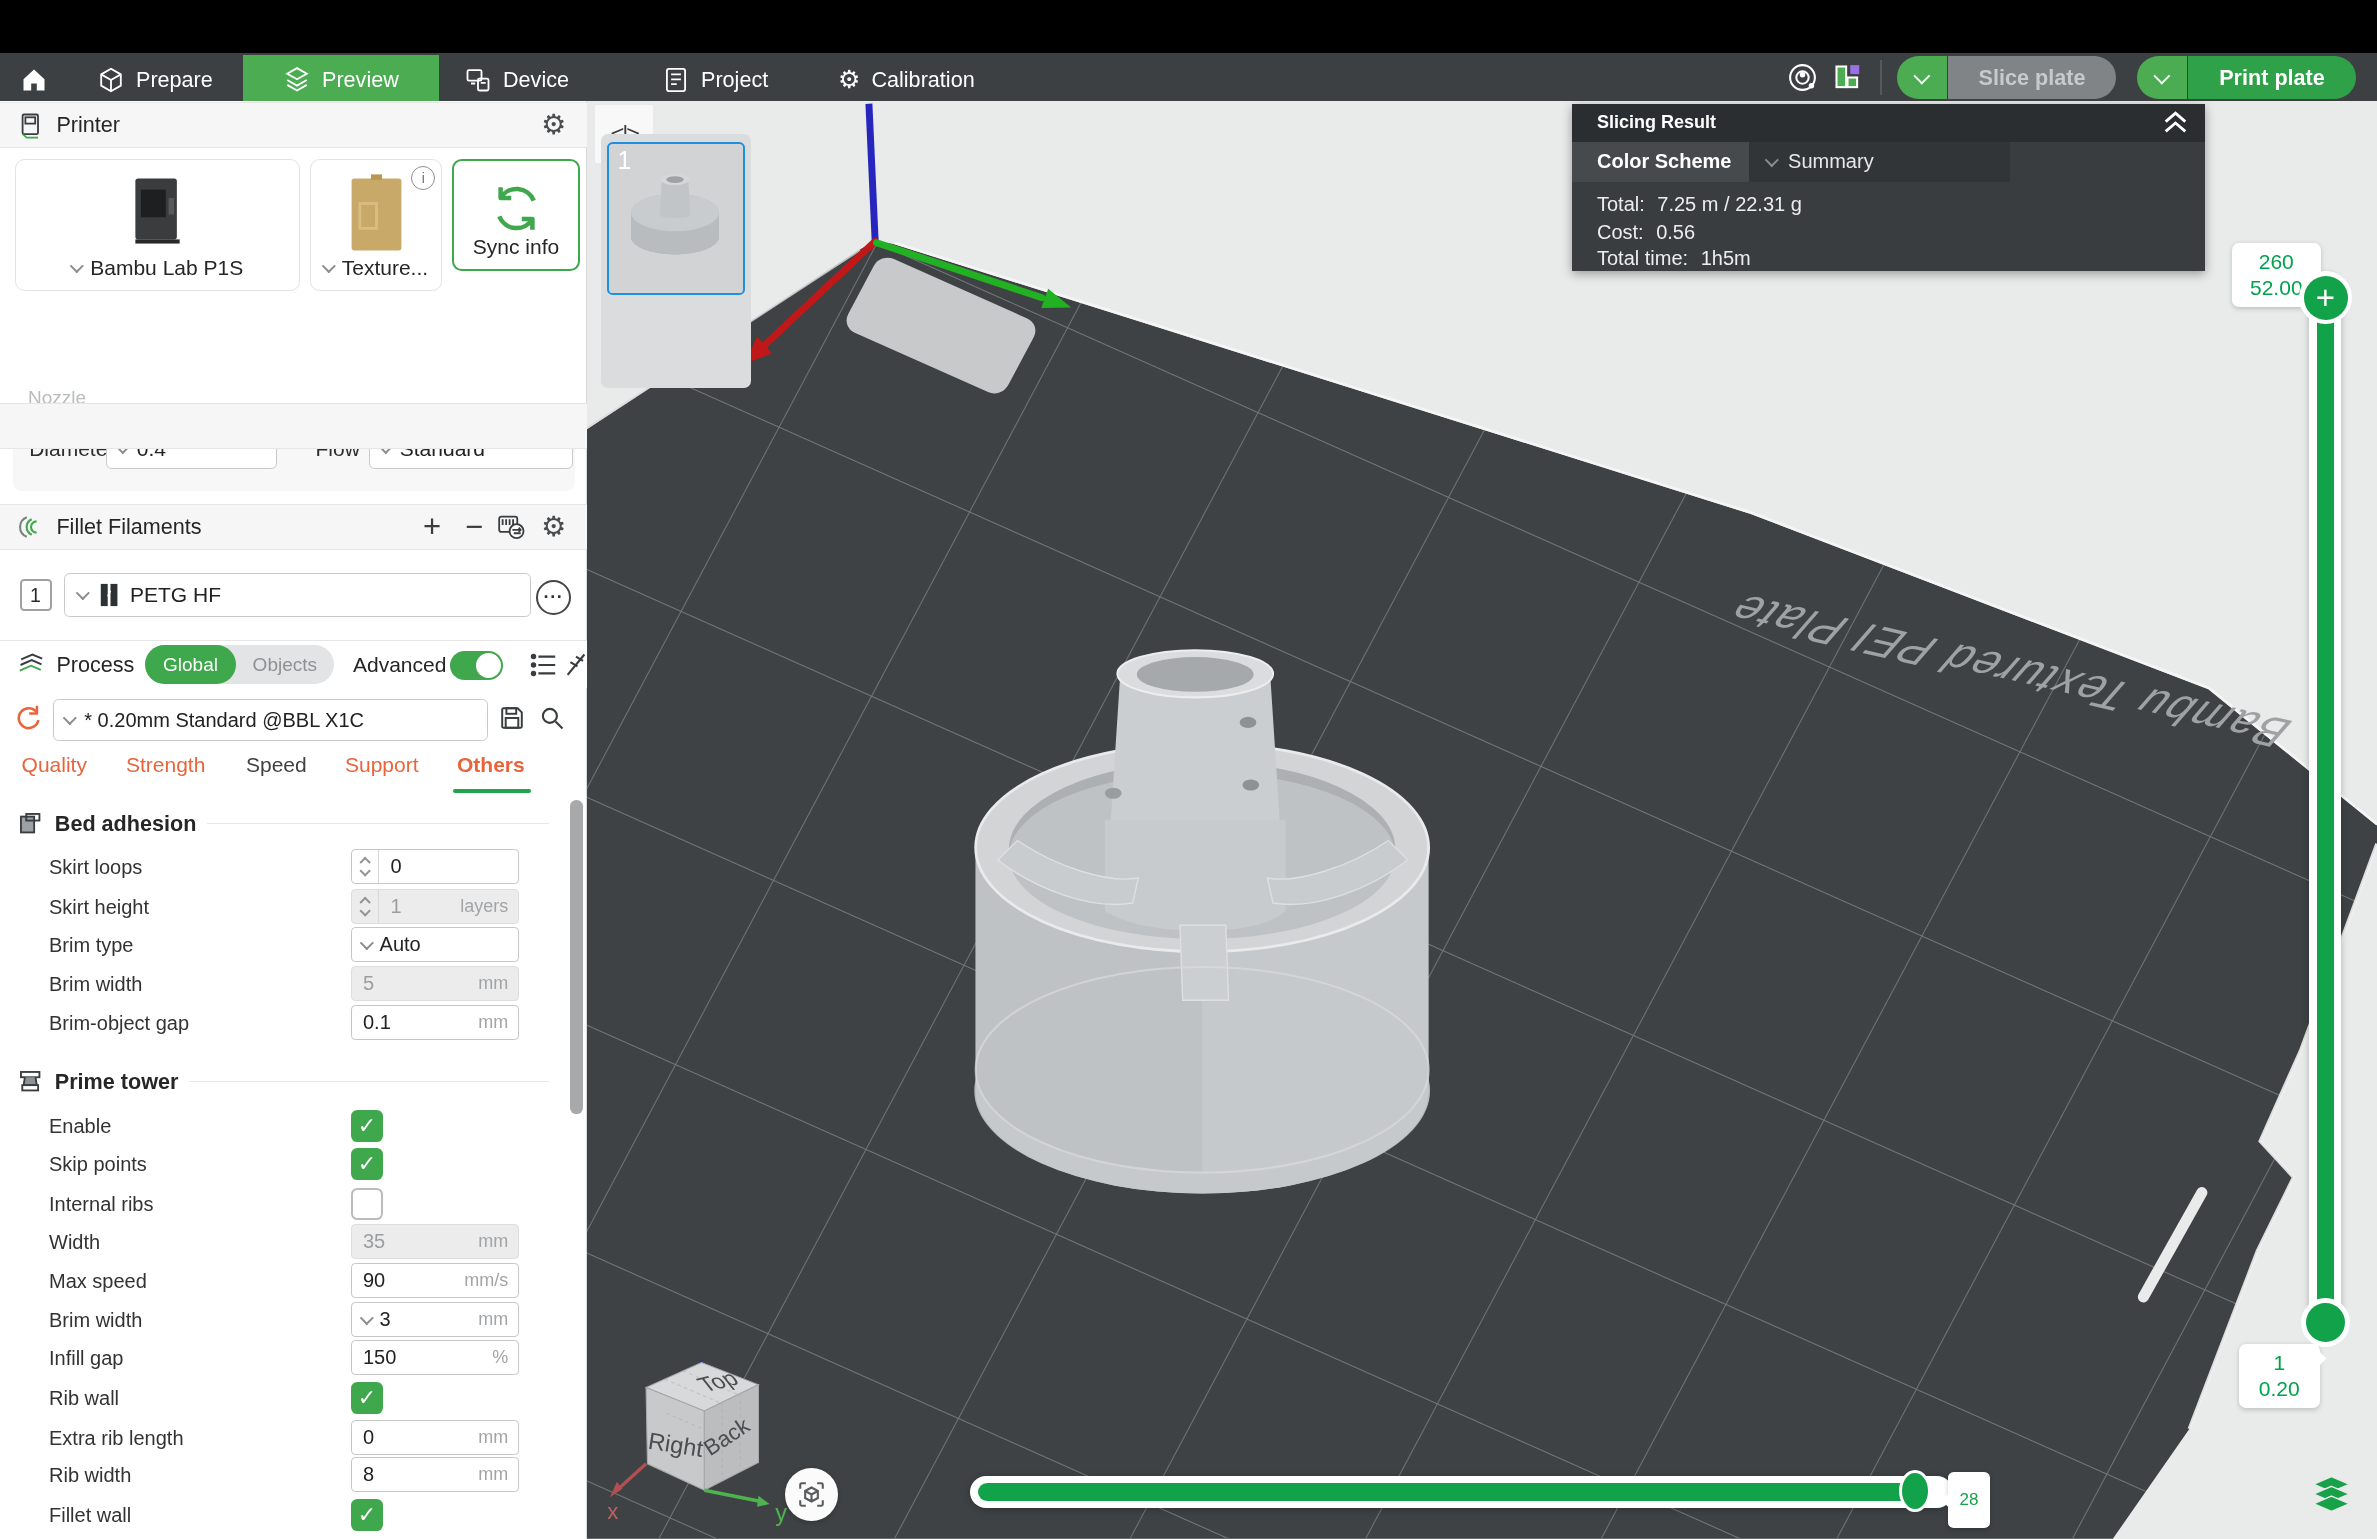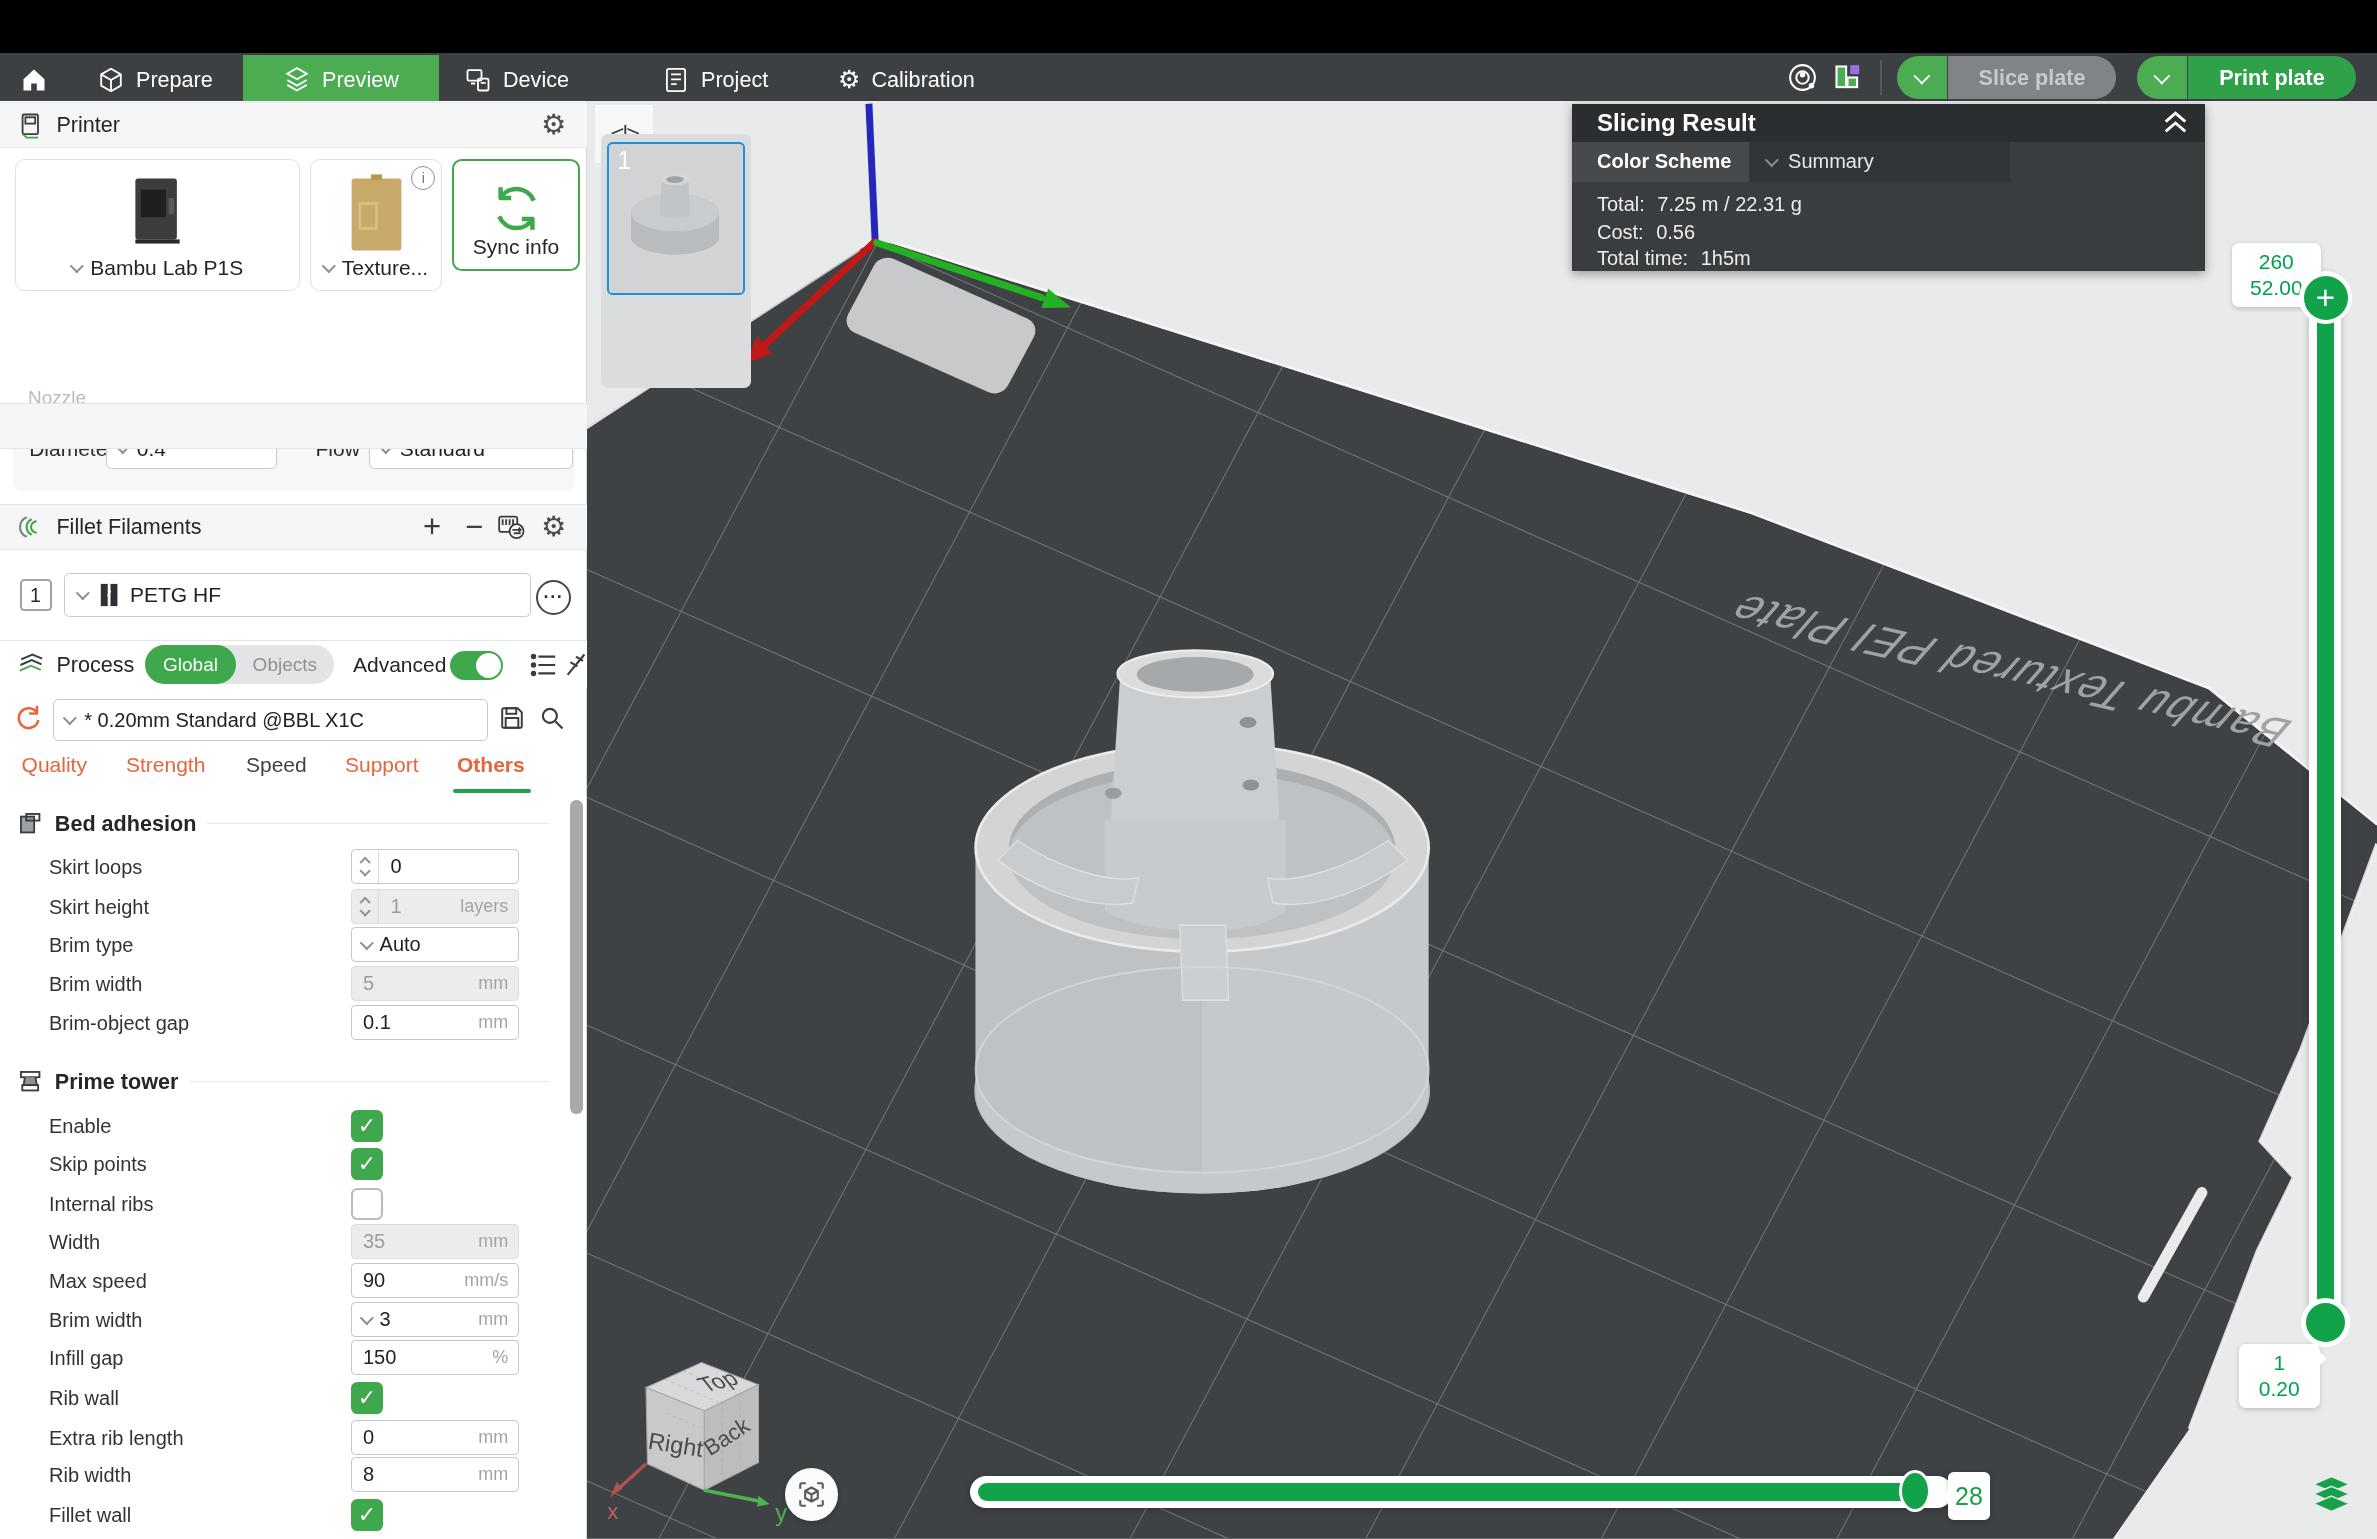--- a/index.html
+++ b/index.html
@@ -74,43 +74,43 @@
   .plate-label{position:absolute;left:1005px;top:545px;width:834px;text-align:center;font-size:44px;letter-spacing:2.1px;
     color:#9FA2A4;transform:rotate(193deg) skewX(-28deg);white-space:nowrap;}
   .collapse-btn{position:absolute;left:8.3px;top:4.2px;width:58px;height:58px;background:#F8F8F9;color:#3A3D3F;
     font-size:23.6px;display:flex;align-items:center;justify-content:center;letter-spacing:-2.1px;cursor:pointer;border-radius:1.4px;}
   .thumb-card{position:absolute;left:14px;top:33px;width:150px;height:254px;background:#DBDCDE;border-radius:7px;}
   .thumb{position:absolute;left:6.3px;top:8.3px;width:138px;height:153px;background:#D2D3D5;border:2.8px solid #1E90E0;border-radius:5.6px;box-sizing:border-box;cursor:pointer;}
   .thumb .num{position:absolute;left:8.3px;top:1.4px;color:#fff;font-size:25px;}
   
   .slice-panel{position:absolute;left:985px;top:2.8px;width:633px;height:167px;background:#3A3D3F;box-shadow:0 2.8px 9.7px rgba(0,0,0,.35);}
   .sp-head{position:absolute;left:0;top:0;width:100%;height:38px;background:#2B2E30;display:flex;align-items:center;}
-  .sp-head .t{color:#fff;font-size:24px;font-weight:bold;margin-left:25px;}
+  .sp-head .t{color:#fff;font-size:18px;font-weight:bold;margin-left:25px;}
   .sp-collapse{position:absolute;right:14px;top:5.6px;width:31px;height:28px;cursor:pointer;}
   .cs-row{position:absolute;left:0;top:38px;width:100%;height:40px;display:flex;align-items:stretch;}
   .cs-lbl{background:#474A4C;color:#fff;font-weight:bold;font-size:20px;display:flex;align-items:center;padding:0 18px 0 25px;}
   .cs-combo{background:#323537;color:#E6E7E8;font-size:20px;display:flex;align-items:center;gap:11px;width:243px;padding-left:18px;cursor:pointer;}
   .sp-line{position:absolute;left:25px;color:#ECEDEE;font-size:20px;display:flex;gap:12.5px;}
   
   .vtrack{position:absolute;left:1722px;top:171px;width:32px;height:1068px;background:#fff;border-radius:16px;box-shadow:0 1.4px 7px rgba(0,0,0,.25);cursor:pointer;}
   .vfill{position:absolute;left:1730px;top:197px;width:16.7px;height:1021px;background:#12A249;border-radius:8.3px;}
   .vplus{position:absolute;left:1712px;top:170px;width:53px;height:53px;background:#fff;border-radius:50%;display:flex;align-items:center;justify-content:center;cursor:grab;}
   .vplus .g{width:44px;height:44px;background:#12A249;border-radius:50%;color:#fff;font-size:33px;display:flex;align-items:center;justify-content:center;line-height:1;}
   .vbot{position:absolute;left:1714px;top:1197px;width:49px;height:49px;background:#fff;border-radius:50%;display:flex;align-items:center;justify-content:center;cursor:grab;}
   .vbot .g{width:39px;height:39px;background:#12A249;border-radius:50%;}
   .tip{position:absolute;background:#fff;border-radius:7px;color:#00A24E;font-size:21px;text-align:center;
     padding:5.6px 8.3px;line-height:26.4px;box-shadow:0 1.4px 5.6px rgba(0,0,0,.18);}
   .tip:after{content:"";position:absolute;width:12.5px;height:12.5px;background:#fff;transform:rotate(45deg);}
   .tip.top-tip:after{right:-4.2px;bottom:9.7px;}
   .tip.bot-tip:after{right:-4.2px;top:8.3px;}
   .htrack{position:absolute;left:383px;top:1375px;width:983px;height:32px;background:#fff;border-radius:16px;box-shadow:0 1.4px 7px rgba(0,0,0,.25);cursor:pointer;}
   .hfill{position:absolute;left:8.3px;top:7px;width:945px;height:18px;background:#12A249;border-radius:9px;}
   .hhandle{position:absolute;left:929px;top:-5.6px;width:32px;height:42px;background:#12A249;border:3.5px solid #fff;border-radius:50%;box-sizing:border-box;cursor:grab;}
-  .htag{position:absolute;left:1361px;top:1371px;width:42px;height:48px;background:#fff;border-radius:5.6px;color:#17A24A;
-    font-size:25px;display:flex;align-items:center;justify-content:center;box-shadow:0 1.4px 5.6px rgba(0,0,0,.18);}
+  .htag{position:absolute;left:1361px;top:1371px;width:42px;height:56px;background:#fff;border-radius:5.6px;color:#17A24A;
+    font-size:17px;display:flex;align-items:center;justify-content:center;box-shadow:0 1.4px 5.6px rgba(0,0,0,.18);}
   .htag:before{content:"";position:absolute;left:-4.2px;width:11px;height:11px;background:#fff;transform:rotate(45deg);}
   .orbit-btn{position:absolute;left:198px;top:1367px;width:53px;height:53px;background:#FBFBFB;border-radius:50%;
     box-shadow:0 1.4px 5.6px rgba(0,0,0,.2);display:flex;align-items:center;justify-content:center;cursor:pointer;}
   .glyph-i{font-style:normal;}
 </style>
 </head>
 <body>
 
 <div id="app">
 

